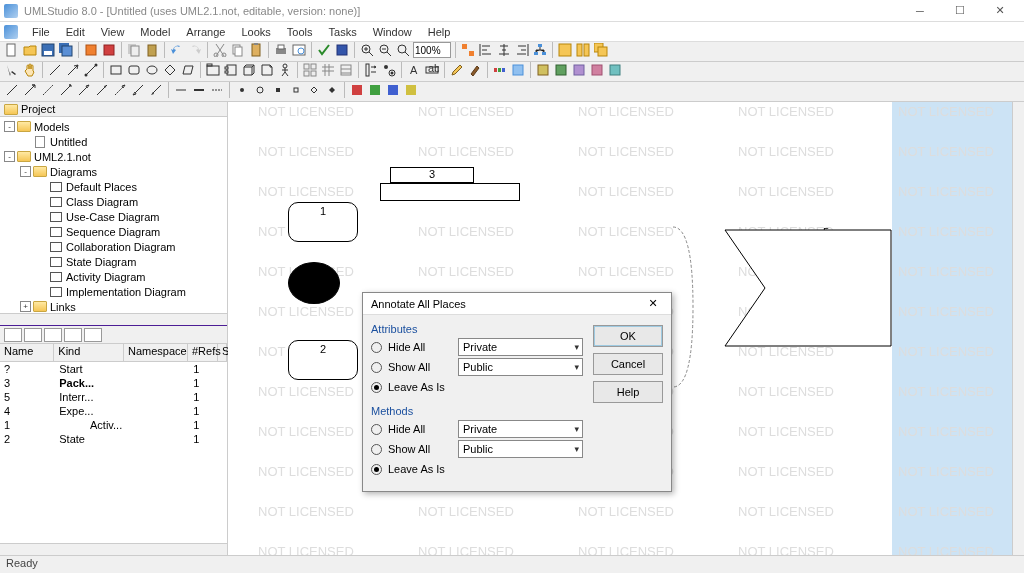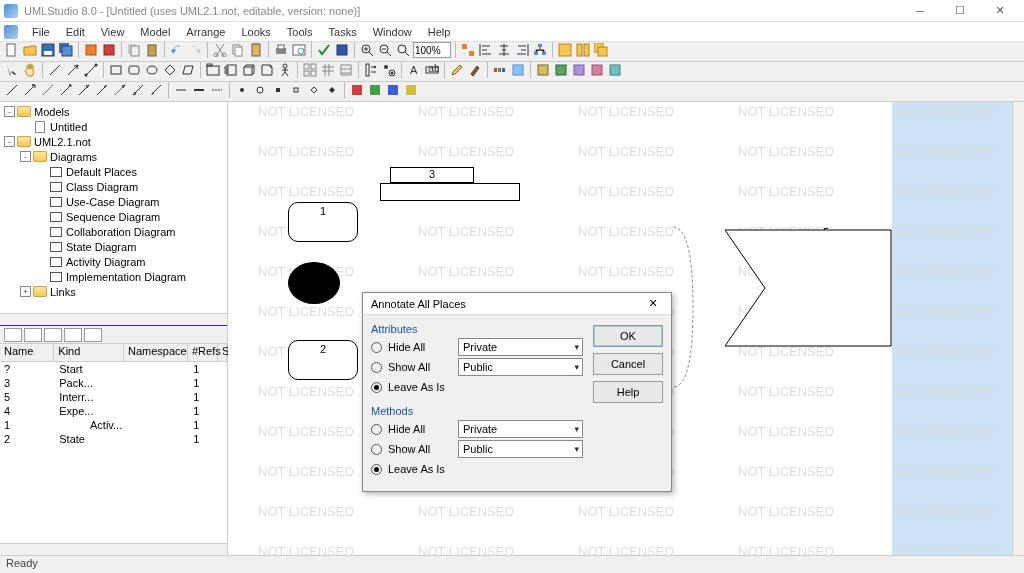--- a/index.html
+++ b/index.html
@@ -563,20 +563,24 @@
     </div>
   <div class="toolbtn">
       <svg class="tbico" viewBox="0 0 14 14">
         <rect x="2" y="2" width="10" height="10" fill="#d0c040"></rect>
       </svg>
     </div>
 </div>
 
 <div class="body-area">
   <div class="sidebar">
+    <div class="proj-header">
+      <span class="folder-ico"></span>
+      <span>Project</span>
+    </div>
     <div class="tree" id="tree">
         <div class="tree-node" style="padding-left: 4px;">
           <span class="tree-toggle">-</span>
           <span class="tree-icon">
             <span class="folder-ico"></span>
           </span>
           <span>Models</span>
         </div>
         <div class="tree-node" style="padding-left: 20px;">
           <span class="tree-spacer"></span>
@@ -682,21 +686,21 @@
       <div class="grid-body" id="grid-body">
           <div class="grid-row">
             <div class="grid-col" style="width: 56px; border-right: none;">?</div>
             <div class="grid-col" style="width: 72px; border-right: none;">Start</div>
             <div class="grid-col" style="width: 64px; border-right: none;"></div>
             <div class="grid-col" style="width: 30px; border-right: none;">1</div>
             <div class="grid-col" style="width: 6px; border-right: none;"></div>
           </div>
           <div class="grid-row">
             <div class="grid-col" style="width: 56px; border-right: none;">3</div>
-            <div class="grid-col" style="width: 72px; border-right: none;">Pack...</div>
+            <div class="grid-col" style="width: 72px; border-right: none; font-weight: bold;">Pack...</div>
             <div class="grid-col" style="width: 64px; border-right: none;"></div>
             <div class="grid-col" style="width: 30px; border-right: none;">1</div>
             <div class="grid-col" style="width: 6px; border-right: none;"></div>
           </div>
           <div class="grid-row">
             <div class="grid-col" style="width: 56px; border-right: none;">5</div>
             <div class="grid-col" style="width: 72px; border-right: none;">Interr...</div>
             <div class="grid-col" style="width: 64px; border-right: none;"></div>
             <div class="grid-col" style="width: 30px; border-right: none;">1</div>
             <div class="grid-col" style="width: 6px; border-right: none;"></div>

